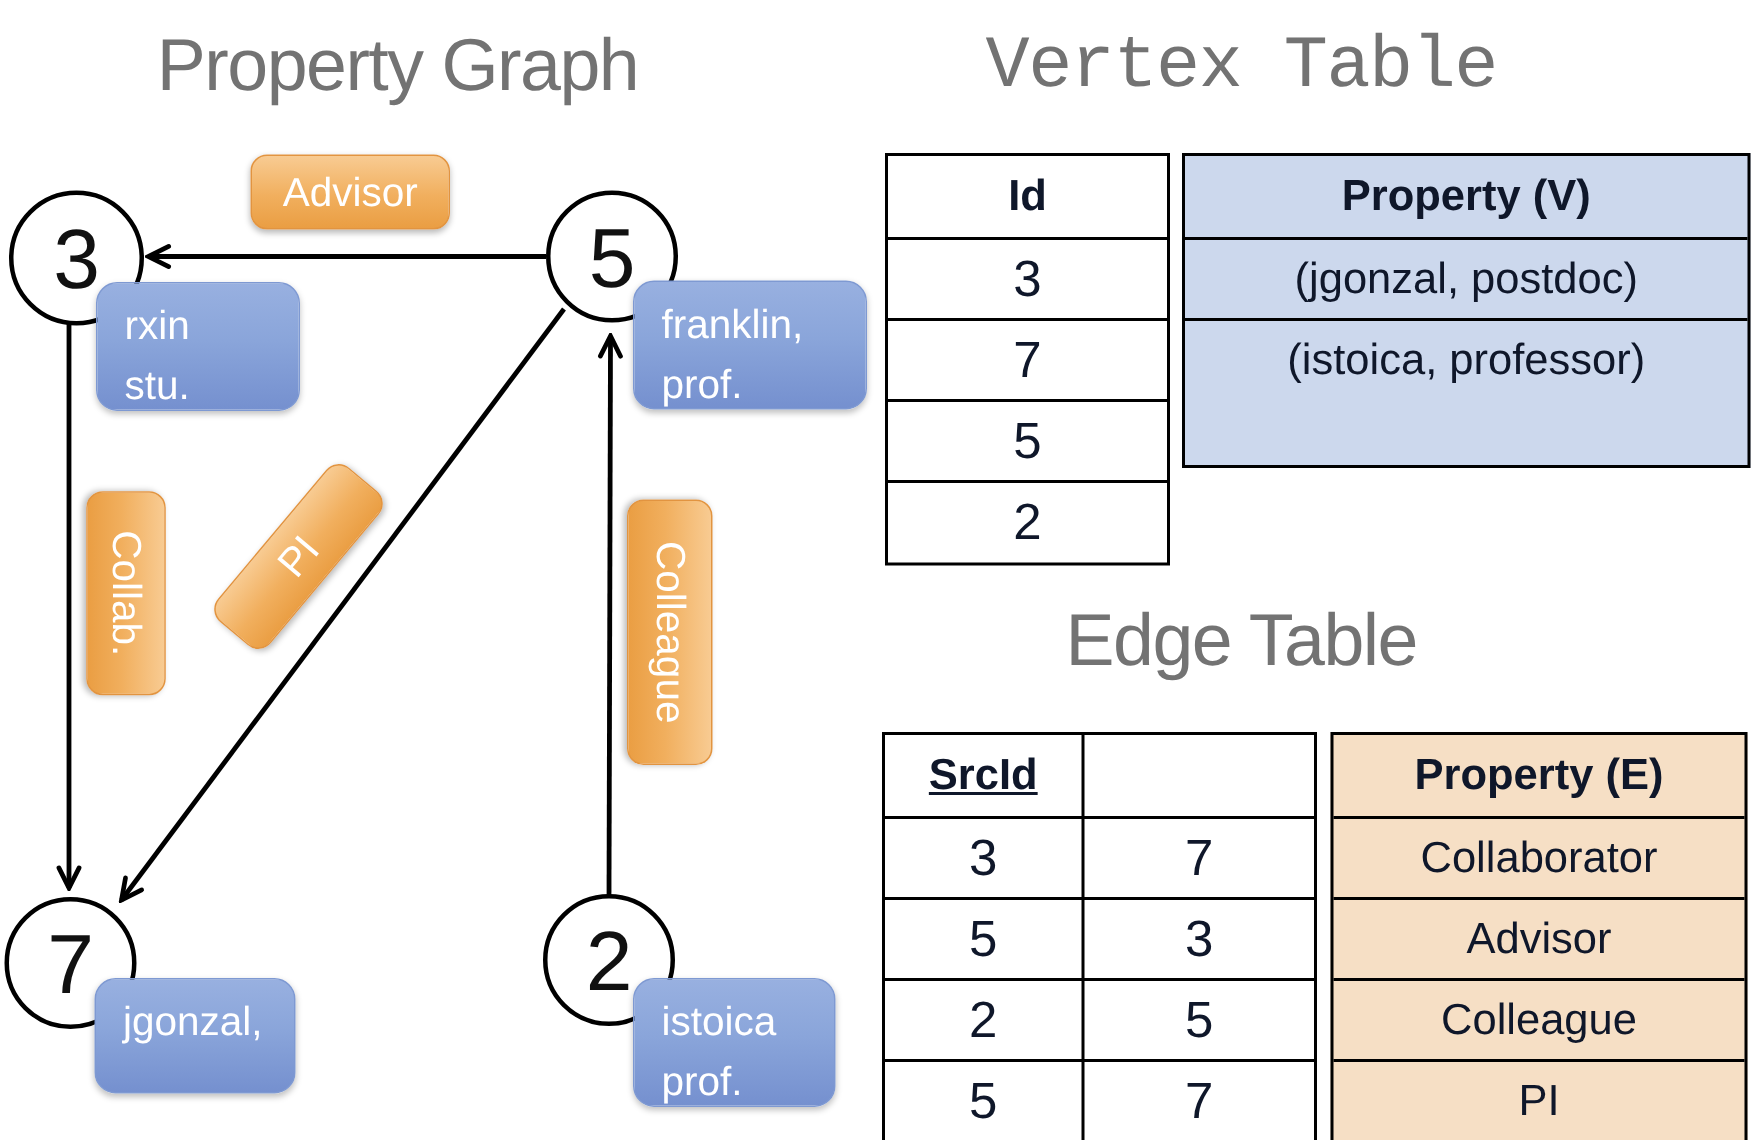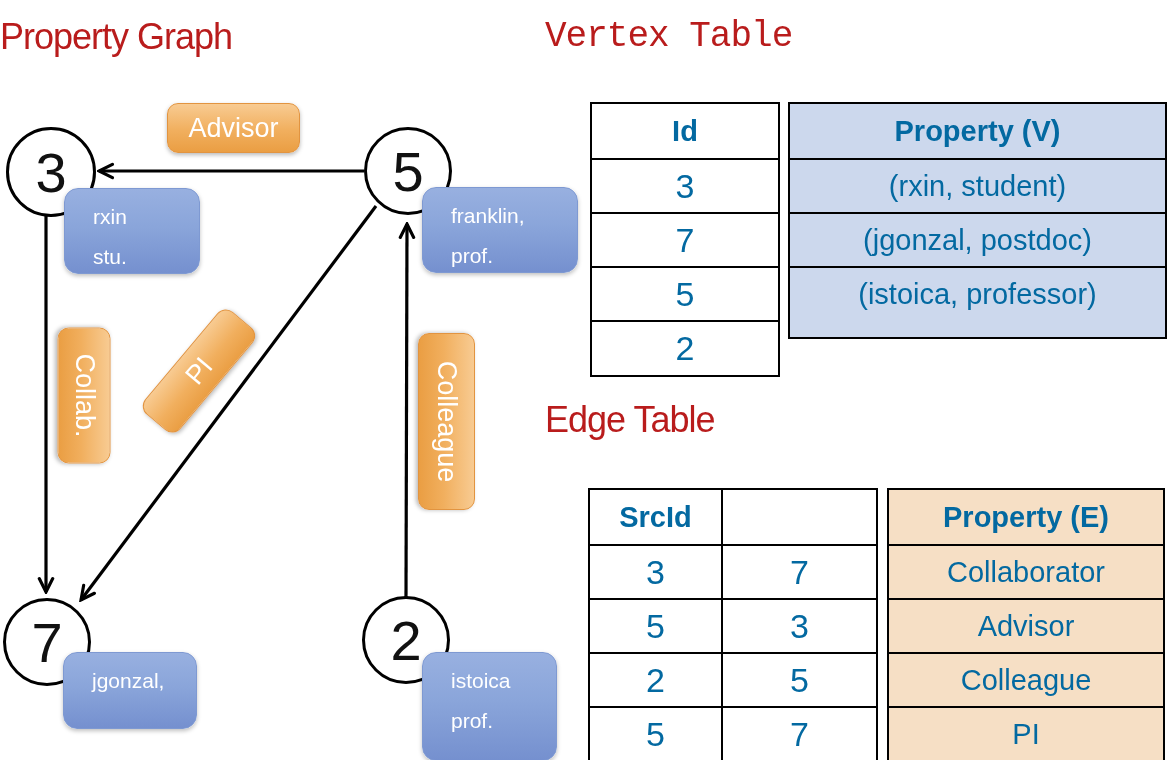--- a/index.html
+++ b/index.html
@@ -1,46 +1,46 @@
 <!DOCTYPE html>
 <html><head>
 <meta charset="utf-8">
 <style>
   html,body{margin:0;padding:0;background:#fff;width:1170px;height:760px;overflow:hidden;
             font-family:"Liberation Sans",sans-serif;-webkit-font-smoothing:antialiased;}
   .abs{position:absolute;}
   #stage{position:relative;width:1170px;height:760px;background:#fff;}
 
   
-  .big-title{font-size:36px;font-weight:300;color:#b91c1c;
+  .big-title{font-size:49px;font-weight:300;color:#737373;text-align:center;
              letter-spacing:-1px;white-space:nowrap;}
 
   
   .node{border:3.5px solid #000;border-radius:50%;background:#fff;
         display:flex;align-items:center;justify-content:center;
         font-size:56px;font-weight:300;color:#111;box-sizing:border-box;}
 
   
   .vbox{background:linear-gradient(180deg,#98b0e0 0%,#8aa5da 45%,#7590cf 100%);
         border:1.5px solid #7e99d2;border-radius:14px;box-sizing:border-box;
-        color:#fff;font-size:21px;line-height:40px;padding:8px 6px 6px 28px;
+        color:#fff;font-size:27px;line-height:40px;padding:8px 6px 6px 18px;
         box-shadow:0 2px 4px rgba(0,0,0,0.25);}
 
   
   .ebox{background:linear-gradient(180deg,#f8cb92 0%,#f1af5e 55%,#ea9e43 100%);
         border:1.5px solid #e29440;border-radius:11px;box-sizing:border-box;
         color:#fff;font-size:27px;display:flex;align-items:center;justify-content:center;
         box-shadow:0 2px 4px rgba(0,0,0,0.28);white-space:nowrap;}
 
   
   .tcol{position:absolute;border:2.5px solid #000;box-sizing:border-box;background:#fff;}
   .trow{height:54px;display:flex;box-sizing:border-box;}
   .trow + .trow{border-top:2px solid #000;}
   .tcell{flex:1;display:flex;align-items:center;justify-content:center;
-         font-size:29px;color:#0369a1;box-sizing:border-box;white-space:nowrap;}
+         font-size:29px;color:#0f172a;box-sizing:border-box;white-space:nowrap;}
   .tcell.num{font-size:34px;}
   .tcell.hdr{font-weight:bold;font-size:29px;}
   .split > .tcell:first-child{border-right:2.5px solid #000;}
   .bluecol{background:#ccd8ed;}
   .tancol{background:#f6dfc5;}
 </style>
 </head>
 <body>
 
 <div id="stage">
@@ -89,21 +89,21 @@
     <div>rxin</div>
     <div>stu.</div>
   </div>
   <div class="abs vbox" style="left:422px;top:187px;width:156px;height:86px;">
     <div>franklin,</div>
     <div>prof.</div>
   </div>
   <div class="abs vbox" style="left:63px;top:652px;width:134px;height:77px;">
     <div>jgonzal,</div>
   </div>
-  <div class="abs vbox" style="left:422px;top:652px;width:135px;height:109px;">
+  <div class="abs vbox" style="left:422px;top:652px;width:135px;height:86px;">
     <div>istoica</div>
     <div>prof.</div>
   </div>
 
   <div class="abs big-title" style="left:545px;top:16px;width:565px;font-family:Liberation Mono, monospace;">Vertex Table</div>
 
   <div class="tcol" style="left:590px;top:102px;width:190px;height:275px;">
     <div class="trow">
         <div class="tcell hdr">Id</div>
       </div>
@@ -114,40 +114,37 @@
         <div class="tcell num">7</div>
       </div>
     <div class="trow">
         <div class="tcell num">5</div>
       </div>
     <div class="trow">
         <div class="tcell num">2</div>
       </div>
   </div>
 
-  <div class="tcol bluecol" style="left:788px;top:102px;width:379px;height:237px;">
+  <div class="tcol bluecol" style="left:788px;top:102px;width:379px;height:210px;">
     <div class="trow">
         <div class="tcell hdr">Property (V)</div>
-      </div>
-    <div class="trow">
-        <div class="tcell">(rxin, student)</div>
       </div>
     <div class="trow">
         <div class="tcell">(jgonzal, postdoc)</div>
       </div>
     <div class="trow">
         <div class="tcell">(istoica, professor)</div>
       </div>
   </div>
 
   <div class="abs big-title" style="left:545px;top:399px;width:565px;">Edge Table</div>
 
   <div class="tcol" style="left:588px;top:488px;width:290px;height:275px;">
     <div class="trow split">
-      <div class="tcell hdr" style="flex:0 0 133px;">SrcId</div>
+      <div class="tcell hdr" style="flex:0 0 133px;text-decoration:underline;">SrcId</div>
     </div>
     <div class="trow split">
       <div class="tcell num" style="flex:0 0 133px;">3</div>
       <div class="tcell num">7</div>
     </div>
     <div class="trow split">
       <div class="tcell num" style="flex:0 0 133px;">5</div>
       <div class="tcell num">3</div>
     </div>
     <div class="trow split">

